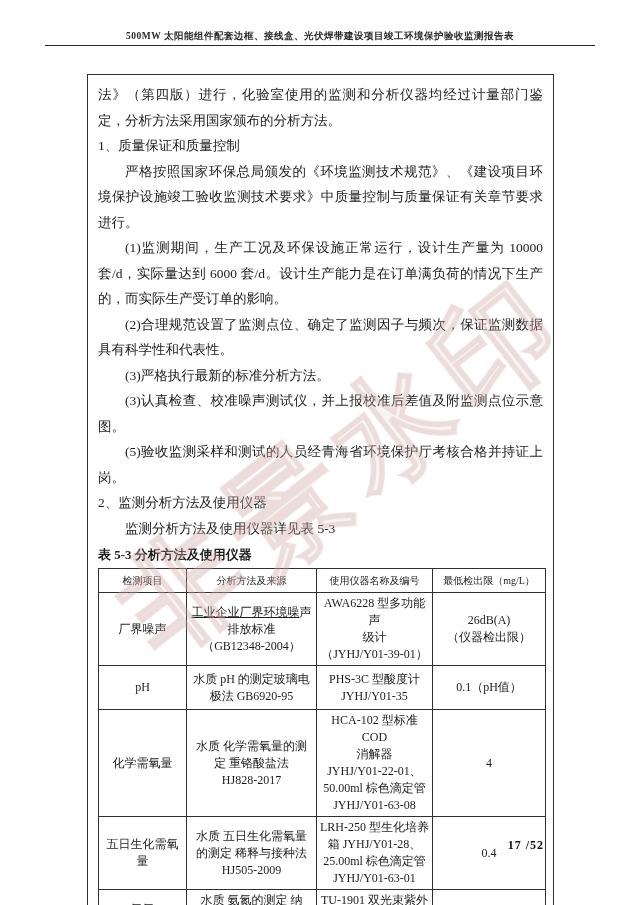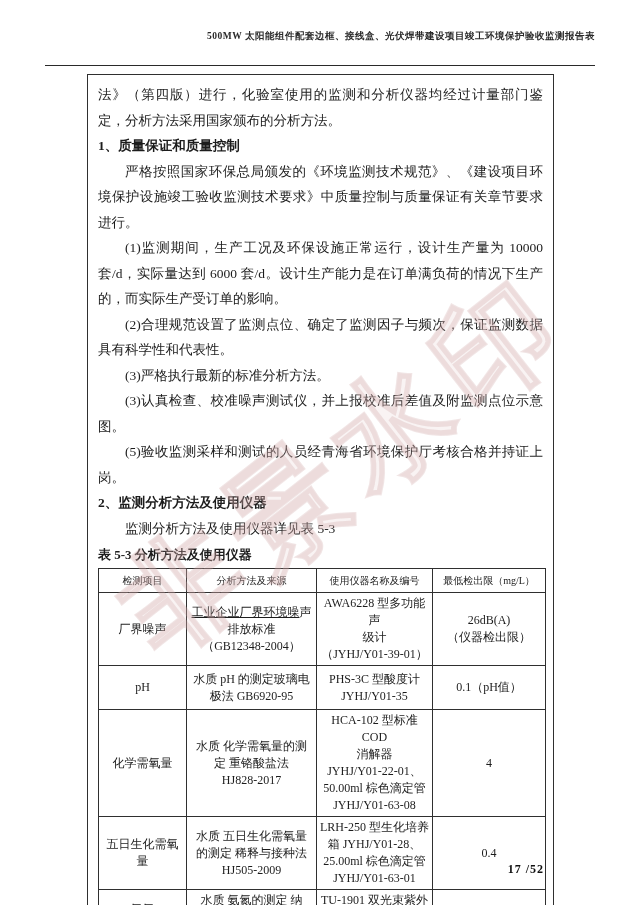--- a/index.html
+++ b/index.html
@@ -7,26 +7,26 @@
   body {
     position: relative;
     font-family: "Liberation Serif", "DejaVu Serif", serif;
     color: #1c1c1c;
   }
 
   
   .doc-header {
     position: absolute;
     left: 45px; top: 30px; width: 550px;
-    text-align: right;
+    text-align: center;
     font-size: 9.5px;
     font-weight: bold;
     letter-spacing: 0.5px;
     color: #2a2a2a;
-    padding-bottom: 22px;
+    padding-bottom: 2px;
     border-bottom: 1.5px solid #2a2a2a;
   }
 
   
   .watermark {
     position: absolute;
     left: 345px; top: 465px;
     transform: translate(-50%, -50%) rotate(-38deg);
     font-size: 118px;
     font-weight: bold;
@@ -45,21 +45,21 @@
     left: 87px; top: 74px;
     width: 467px; height: 892px;
     border: 1.5px solid #2f2f2f;
     padding: 7px 10px 4px 10px;
     font-size: 13.5px;
     line-height: 25.5px;
     z-index: 2;
   }
   .p      { text-indent: 2em; text-align: justify; }
   .p-cont { text-indent: 0;  text-align: justify; }
-  .h-bold { font-weight: bold; }
+  .h-bold { font-weight: normal; }
 
   
   .tbl-caption {
     font-weight: bold;
     font-size: 13px;
     line-height: 22px;
     margin-top: 3px;
   }
   table.analysis {
     border-collapse: collapse;
@@ -90,21 +90,20 @@
   .u { text-decoration: underline; }
 
   
   .page-number {
     position: absolute;
     right: 96px; top: 838px;
     font-size: 12px;
     font-weight: bold;
     color: #111;
     letter-spacing: 1px;
-    margin-top: 24px;
   }
 </style>
 </head>
 <body>
 
 <div class="doc-header">500MW 太阳能组件配套边框、接线盒、光伏焊带建设项目竣工环境保护验收监测报告表</div>
 
 <div class="watermark">非景水印</div>
 
 <div class="content-box">

